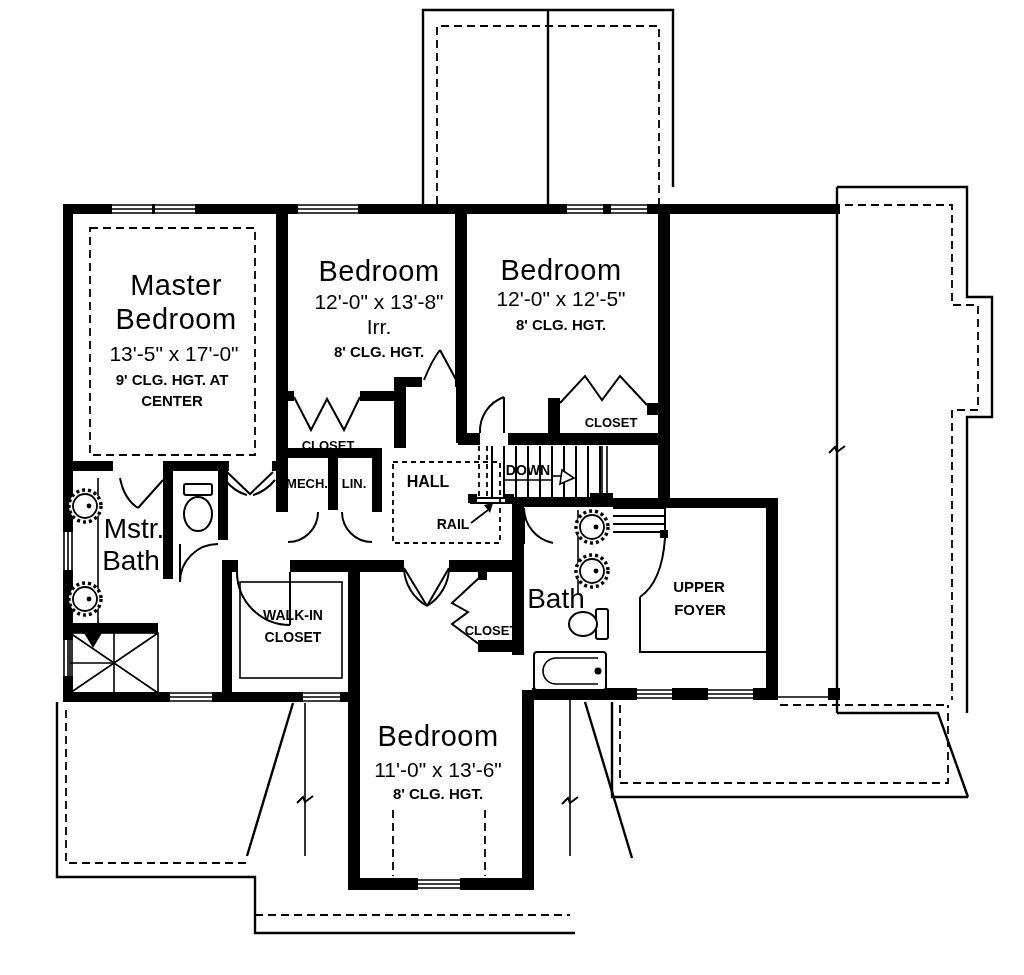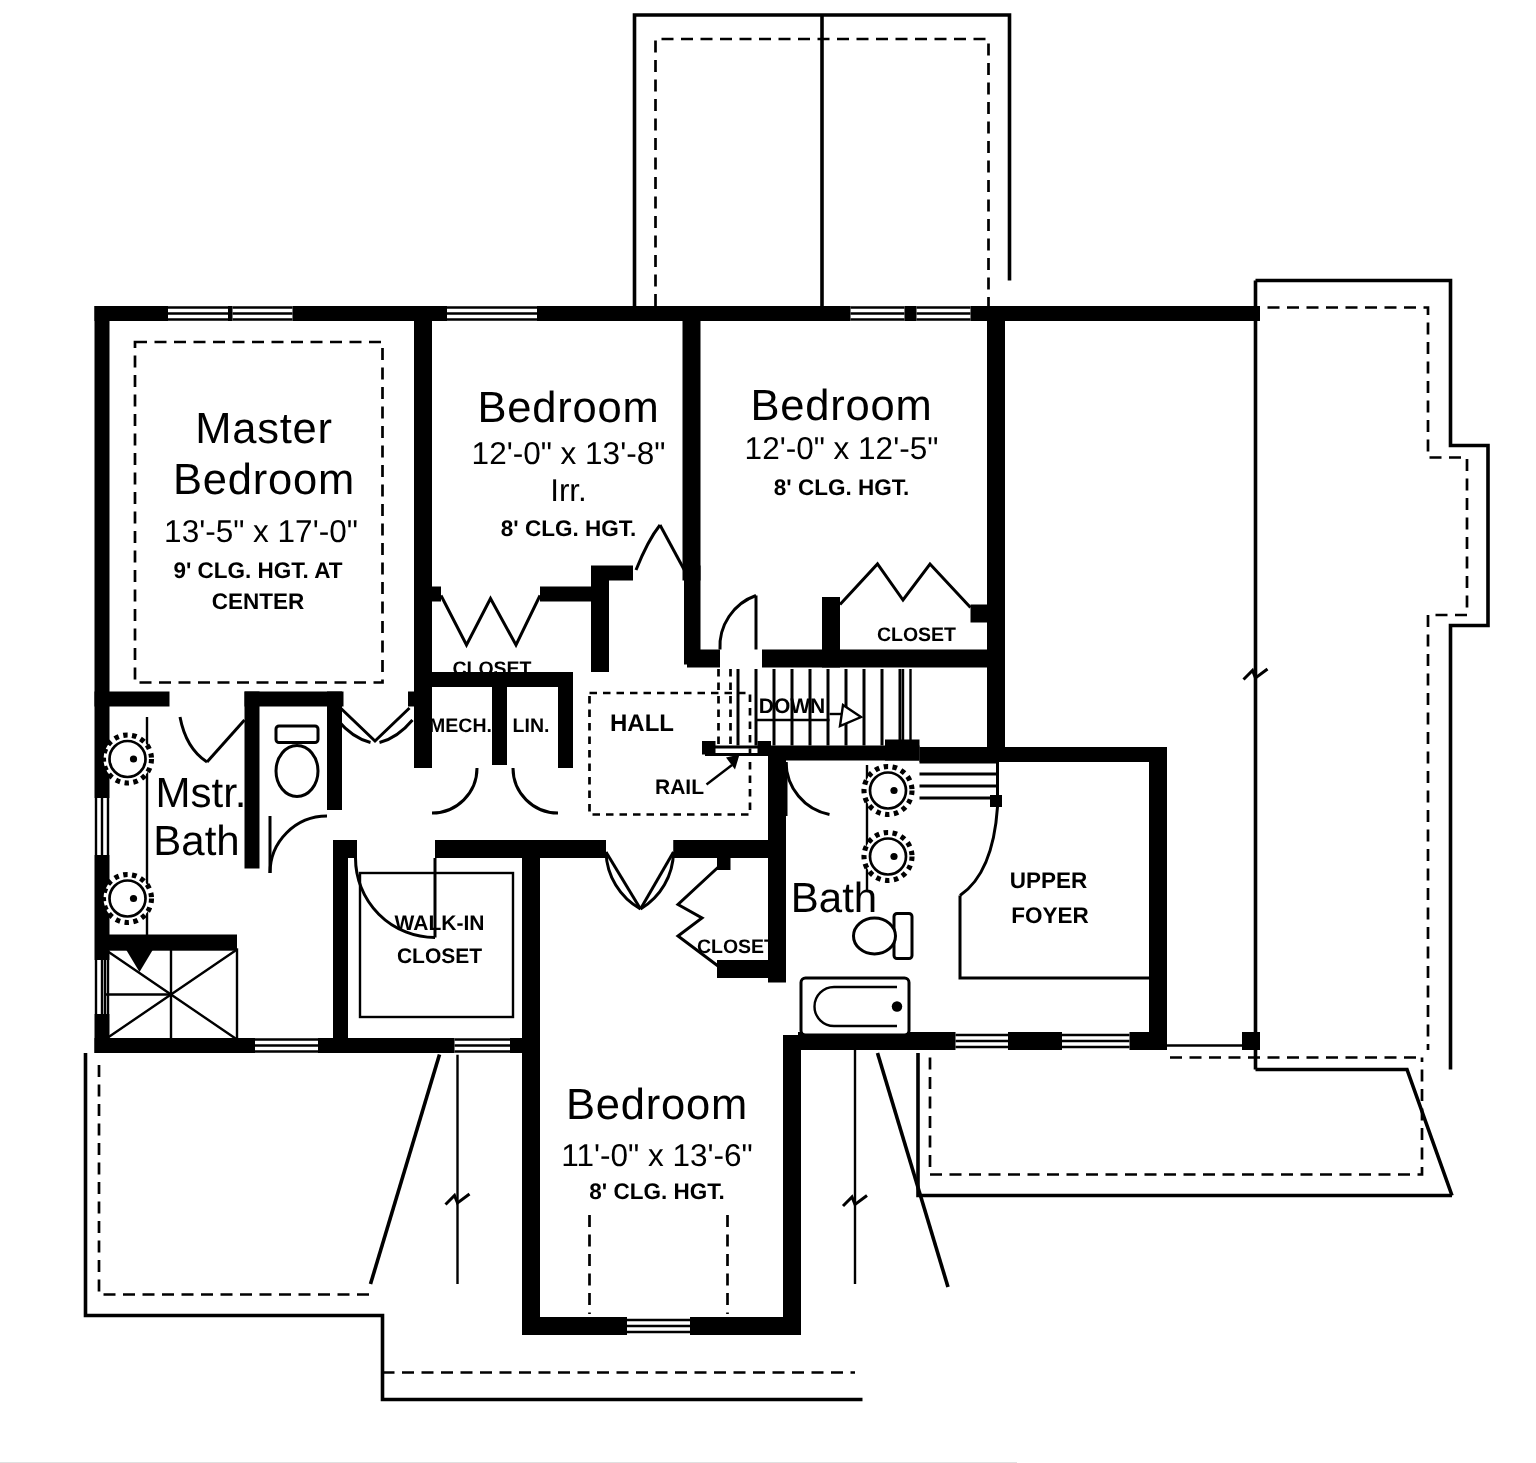--- a/index.html
+++ b/index.html
@@ -1,16 +1,16 @@
 <!DOCTYPE html>
 <html><head>
 <meta charset="utf-8">
 <style>
   html,body{margin:0;padding:0;background:#ffffff;}
-  .plan-wrap{width:1024px;height:975px;background:#737373;position:relative;font-family:"Liberation Sans",sans-serif;}
+  .plan-wrap{width:1024px;height:975px;background:#a21caf;position:relative;font-family:"Liberation Sans",sans-serif;}
   svg{display:block;}
   svg text{fill:#000;font-family:"Liberation Sans","DejaVu Sans",sans-serif;}
   .room-name{font-size:29px;font-weight:400;letter-spacing:.5px;}
   .room-dim{font-size:21px;font-weight:400;}
   .room-note{font-size:15px;font-weight:700;}
   .small-label{font-size:14px;font-weight:700;}
   .tiny-label{font-size:13px;font-weight:700;}
   .bath-name{font-size:28px;font-weight:400;}
   .wall{fill:#000;stroke:none;}
   .thin{stroke:#000;stroke-width:2;fill:none;}

